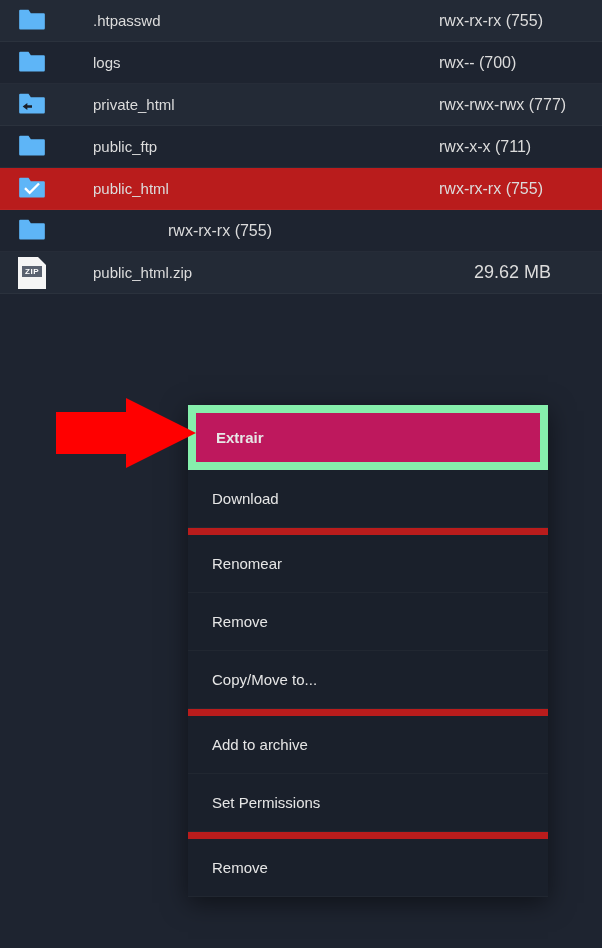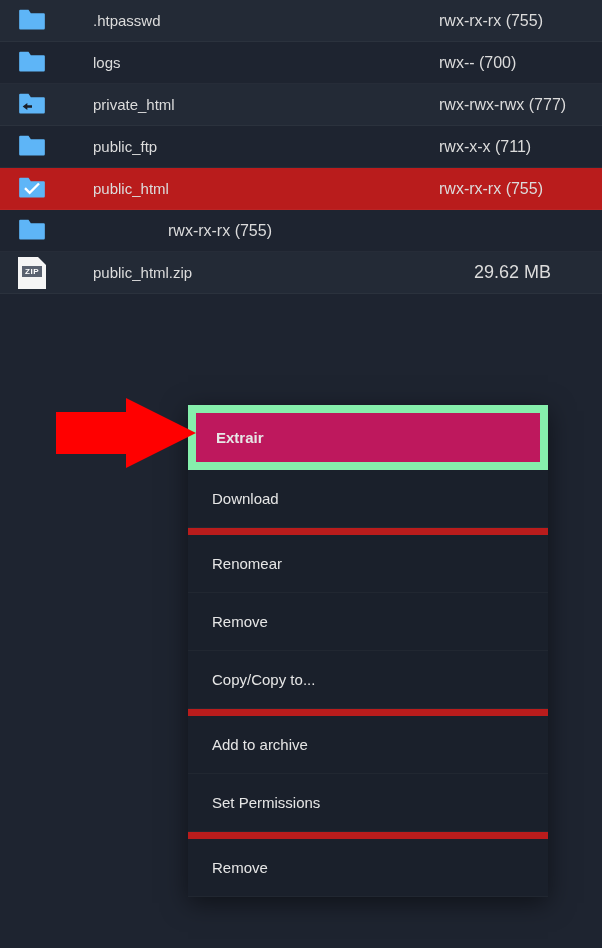--- a/index.html
+++ b/index.html
@@ -201,21 +201,21 @@
     <div class="size-cell">29.62 MB</div>
   </div>
 
 </div>
 
 <div class="context-menu">
   <div class="menu-item highlight">Extrair</div>
   <div class="menu-item">Download</div>
   <div class="menu-item menu-section-divider">Renomear</div>
   <div class="menu-item">Remove</div>
-  <div class="menu-item">Copy/Copy to...</div>
+  <div class="menu-item">Copy/Move to...</div>
   <div class="menu-item menu-section-divider">Add to archive</div>
   <div class="menu-item">Set Permissions</div>
   <div class="menu-item menu-section-divider">Remove</div>
 </div>
 
 <div class="arrow">
   <svg width="140" height="70" viewBox="0 0 140 70">
     <polygon points="0,14 70,14 70,0 140,35 70,70 70,56 0,56" fill="#ff0000"></polygon>
   </svg>
 </div>

